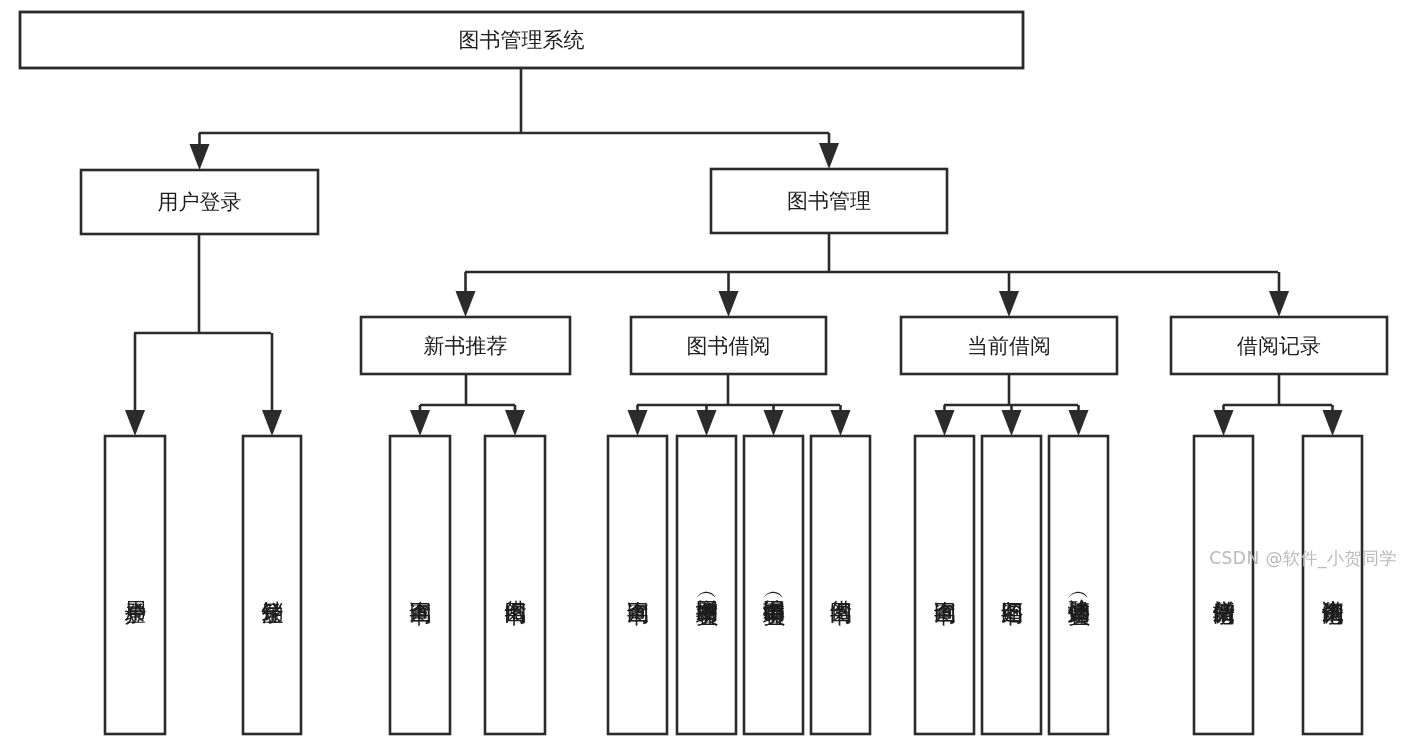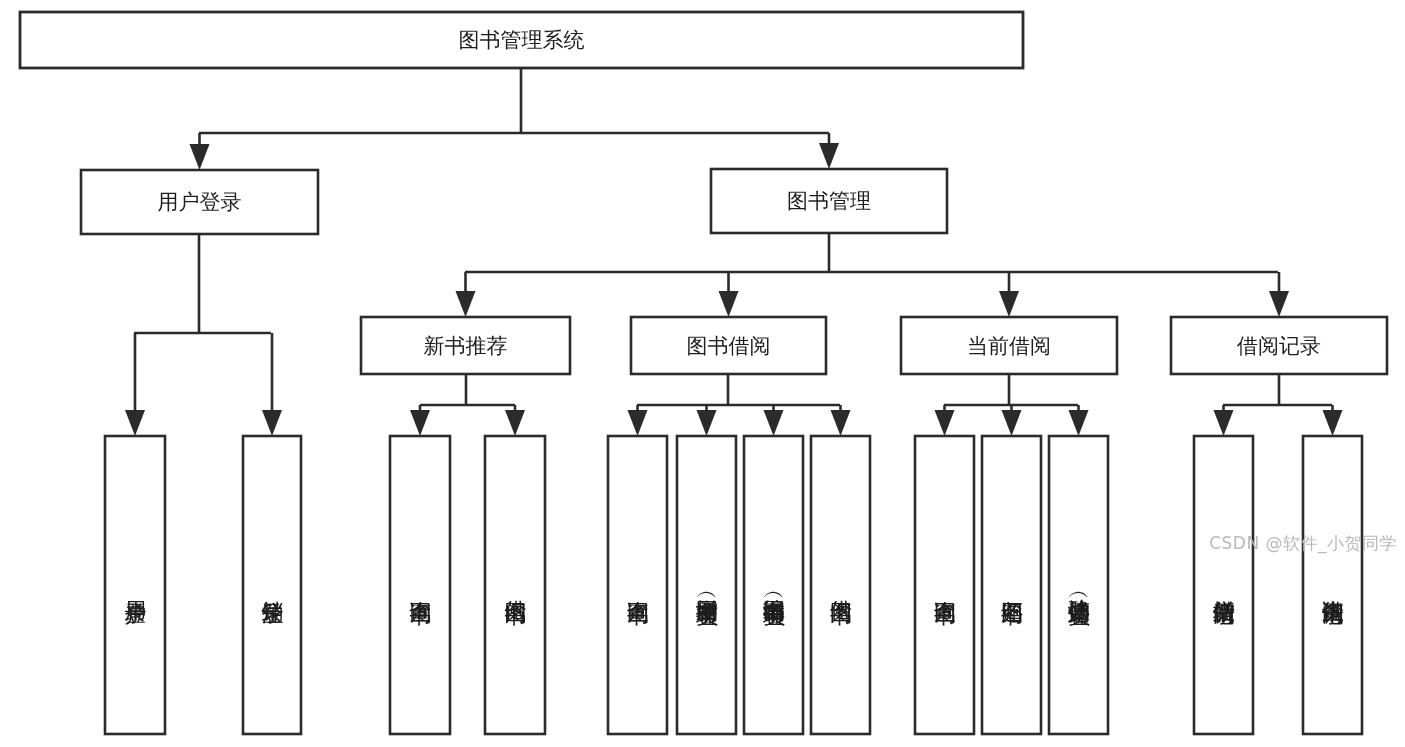--- a/index.html
+++ b/index.html
@@ -65,21 +65,21 @@
     font-size: 22px;
     line-height: 1.04;
     color: #1d1d1d;
     letter-spacing: 1px;
     white-space: nowrap;
     pointer-events: none;
   }
   .watermark {
     position: absolute;
     right: 8px;
-    bottom: 21px;
+    bottom: 6px;
     font-family: "DejaVu Sans", "Liberation Sans", sans-serif;
     font-size: 17px;
     color: #b9b9b9;
     letter-spacing: 0.5px;
     white-space: nowrap;
   }
 </style>
 </head>
 <body>
 

